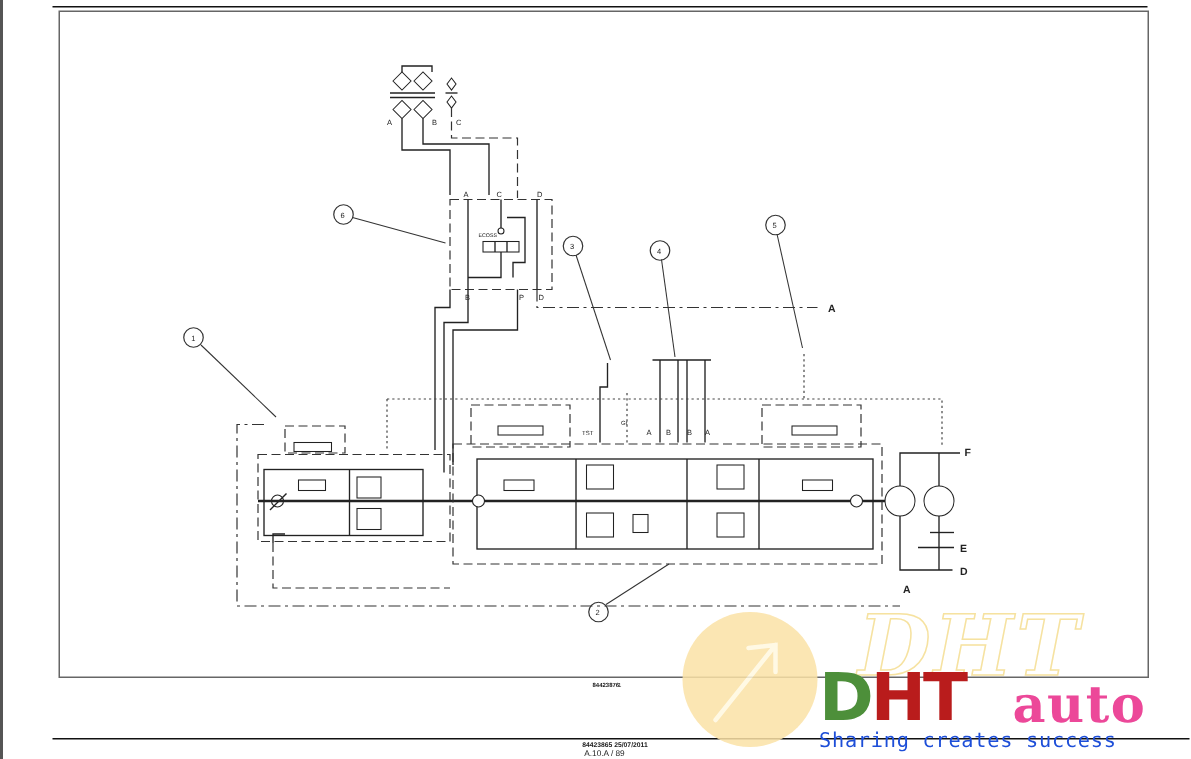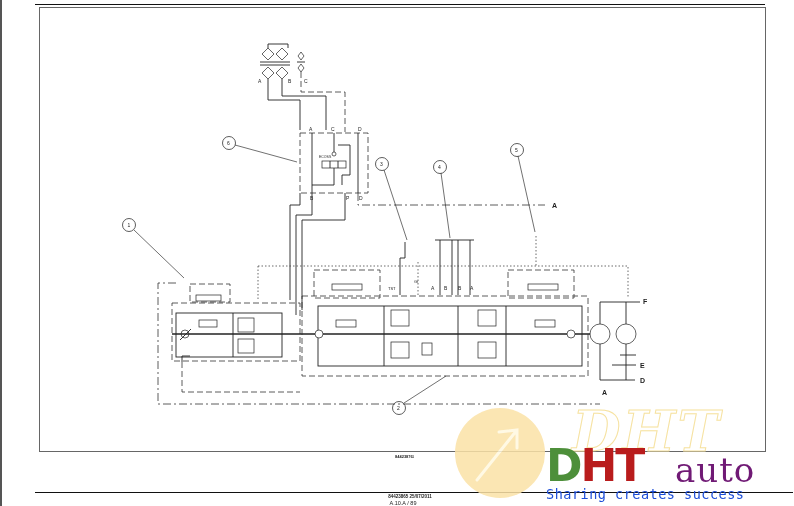--- a/index.html
+++ b/index.html
@@ -11,21 +11,21 @@
     svg.diagram { position:absolute; left:0; top:0; }
     .fig-ref { position:absolute; left:395px; top:454px; font-size:4px; color:#222; font-weight:bold; }
     .fig-page { position:absolute; left:412px; top:454px; font-size:4px; color:#222; }
     .doc-id { position:absolute; left:0; width:794px; top:494px; text-align:center; font-size:4.5px; font-weight:bold; color:#222; transform:translateX(13px); }
     .page-ref { position:absolute; left:0; width:794px; top:500px; text-align:center; font-size:5.5px; color:#222; transform:translateX(6px); }
     .wm-circle { position:absolute; left:455px; top:408px; width:90px; height:90px; border-radius:50%; background:#fbe2a6; opacity:0.85; }
     .wm-dht-outline { position:absolute; left:572px; top:398px; font-family:"DejaVu Serif", serif; font-style:italic; font-weight:bold; font-size:56px; color:transparent; -webkit-text-stroke:1px #f6e2a0; letter-spacing:2px; }
     .wm-brand { position:absolute; left:546px; top:440px; font-family:"DejaVu Sans", sans-serif; font-weight:bold; font-size:44px; letter-spacing:-2px; }
     .wm-brand .g { color:#4d8f3a; }
     .wm-brand .b { color:#b91c1c; }
-    .wm-auto { position:absolute; left:675px; top:450px; font-family:"DejaVu Serif", serif; font-weight:normal; font-size:34px; color:#701a75; letter-spacing:1px; }
+    .wm-auto { position:absolute; left:675px; top:450px; font-family:"DejaVu Serif", serif; font-weight:bold; font-size:34px; color:#ec4899; letter-spacing:1px; }
     .wm-tag { position:absolute; left:546px; top:486px; font-family:"DejaVu Sans Mono", monospace; font-size:13.5px; color:#1d4ed8; letter-spacing:0.5px; }
   </style>
 </head>
 <body>
 
 <div class="left-edge"></div>
 <div class="top-rule"></div>
 <div class="frame"></div>
 
 <svg class="diagram" width="794" height="506" viewBox="0 0 794 506">

